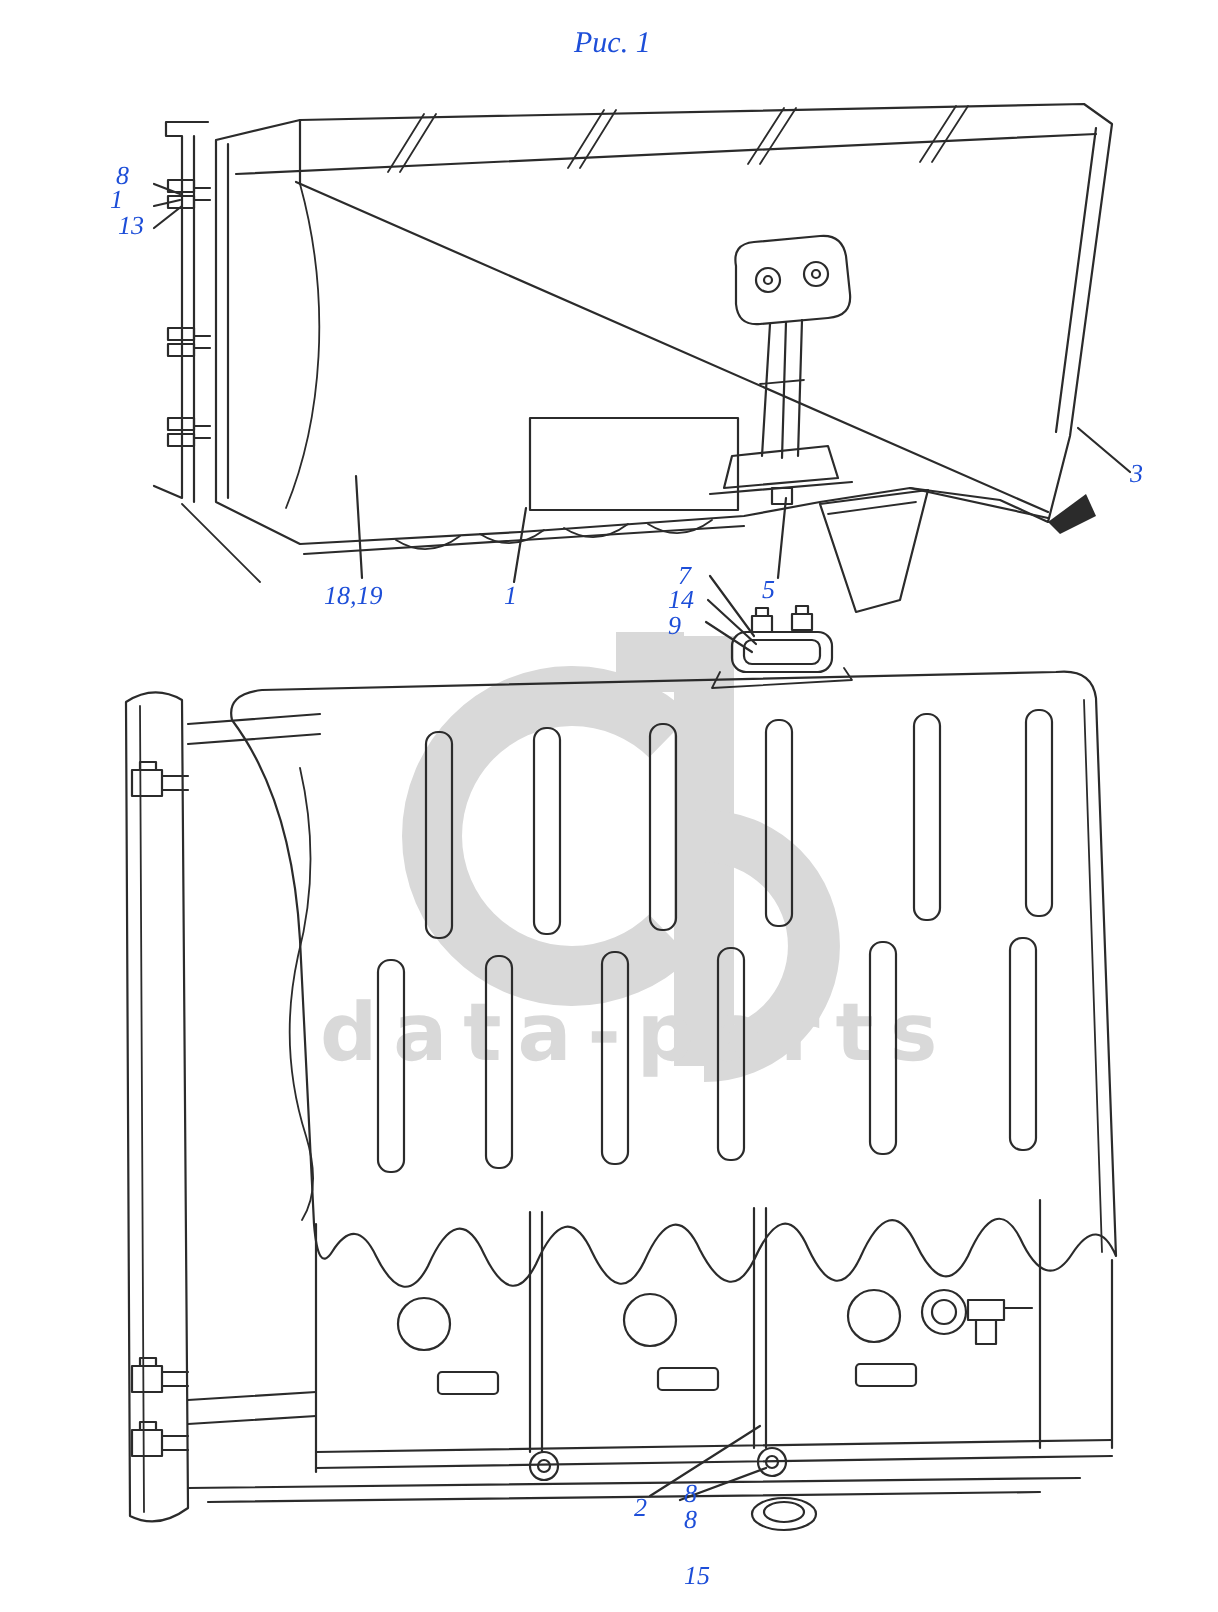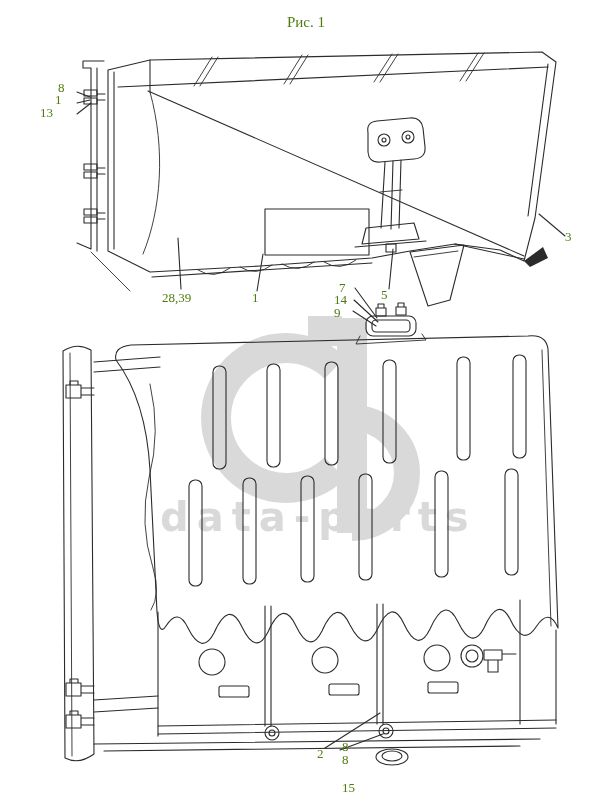--- a/index.html
+++ b/index.html
@@ -20,22 +20,22 @@
     font-size:40px; letter-spacing:8px; color:var(--watermark);
   }
   .art { position:absolute; left:0; top:0; color:var(--line); }
   .art path, .art rect, .art circle, .art ellipse, .art line {
     fill:none; stroke:currentColor; stroke-width:1.1;
     stroke-linejoin:round; stroke-linecap:round;
   }
   .art .filled { fill:currentColor; stroke:none; }
   .art .thin { stroke-width:0.9; }
   .label {
-    position:absolute; font-size:13px; line-height:1.05;
-    color:#4d7c0f; white-space:nowrap;
+    position:absolute; font-style:italic; font-size:13px; line-height:1.05;
+    color:#1d4ed8; white-space:nowrap;
   }
   .title-label { font-size:15px; }
 </style>
 </head>
 <body>
 
 <div class="stage">
 
   <div class="watermark">
     <svg class="wm-logo" width="230" height="275" viewBox="0 0 230 275">
@@ -163,23 +163,23 @@
       <path d="M565,236 L539,214"></path>
       <path d="M325,748 L380,713"></path>
       <path d="M340,750 L383,734"></path>
     </g>
   </svg>
 
   <div class="label title-label" style="left:287px; top:15px;">Рис. 1</div>
 
   <div class="label" style="left:58px; top:81px;">8</div>
   <div class="label" style="left:55px; top:93px;">1</div>
-  <div class="label" style="left:40px; top:106px;">13</div>
+  <div class="label" style="left:59px; top:106px;">13</div>
 
-  <div class="label" style="left:162px; top:291px;">28,39</div>
+  <div class="label" style="left:162px; top:291px;">18,19</div>
   <div class="label" style="left:252px; top:291px;">1</div>
 
   <div class="label" style="left:339px; top:281px;">7</div>
   <div class="label" style="left:334px; top:293px;text-align:right;">14</div>
   <div class="label" style="left:334px; top:306px;">9</div>
 
   <div class="label" style="left:381px; top:288px;">5</div>
   <div class="label" style="left:565px; top:230px;">3</div>
 
   <div class="label" style="left:317px; top:747px;">2</div>

